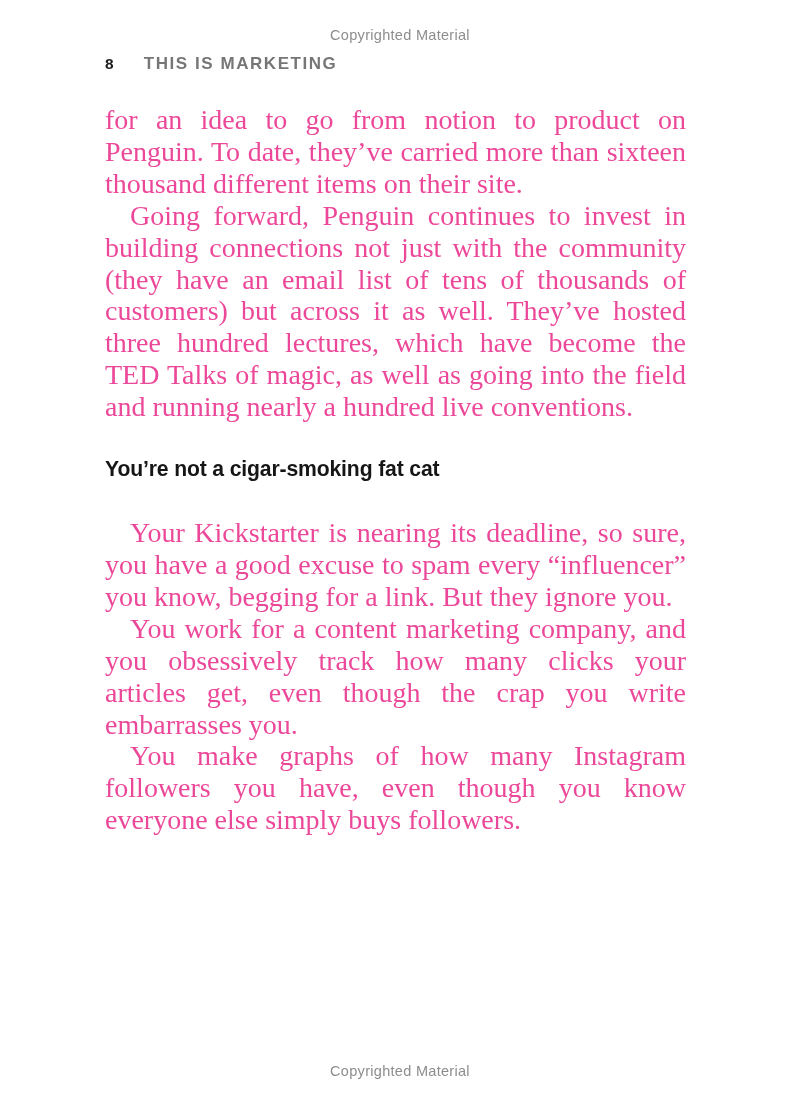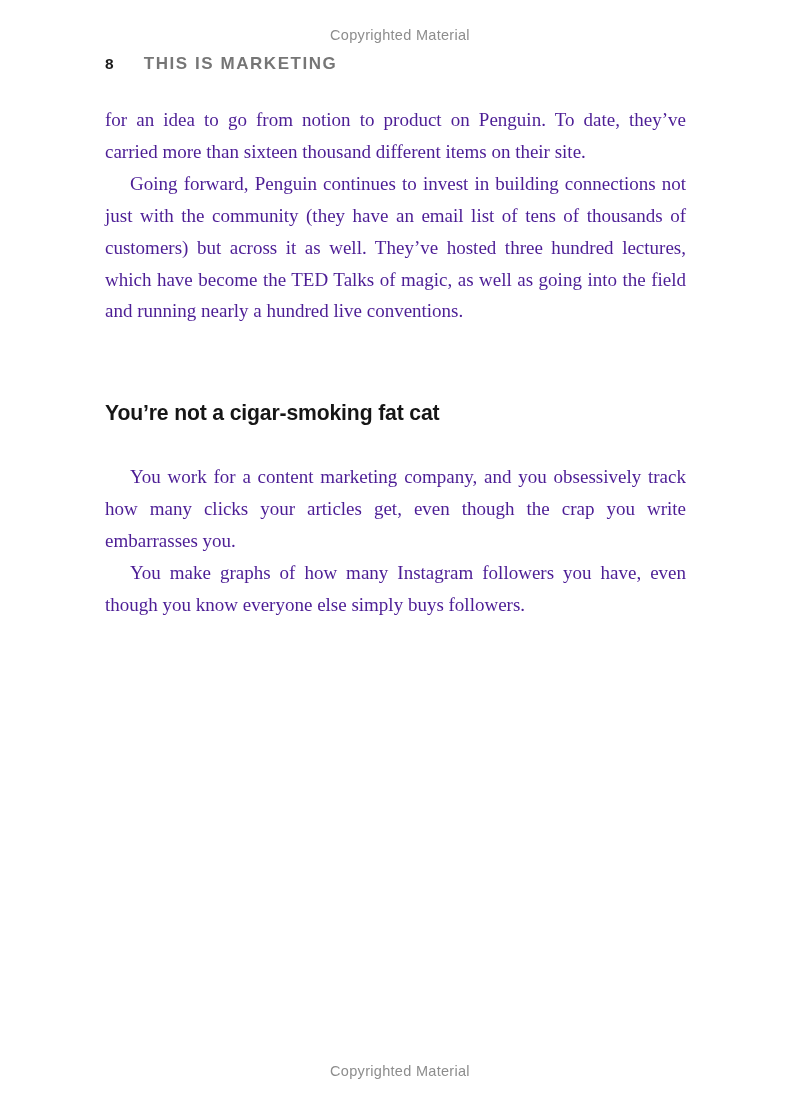--- a/index.html
+++ b/index.html
@@ -70,23 +70,23 @@
   .text-column {
     position: absolute;
     left: 105px;
     top: 104px;
     width: 581px;
   }
 
   p.body-par {
     margin: 0;
     font-family: "Liberation Serif", "DejaVu Serif", serif;
-    font-size: 19px;
+    font-size: 28px;
     line-height: 31.9px;
-    color: #4c1d95;
+    color: #ec4899;
     text-align: justify;
     text-justify: inter-word;
     hyphens: manual;
     -webkit-hyphens: manual;
     text-indent: 25px;
   }
   p.body-par.no-indent { text-indent: 0; }
   p.body-par.last-flush { text-align-last: left; }
 
   
@@ -97,21 +97,21 @@
     font-size: 22.5px;
     font-weight: 700;
     color: #161616;
     letter-spacing: -0.15px;
     line-height: 28px;
     transform: scaleX(0.94);
     transform-origin: left center;
     white-space: nowrap;
   }
   .heading-block {
-    margin-top: 72px;
+    margin-top: 32px;
     margin-bottom: 34px;
   }
 </style>
 </head>
 <body>
 
 <div class="page">
 
   <div class="watermark watermark-top">Copyrighted Material</div>
 
@@ -126,20 +126,21 @@
 
     <p class="body-par last-flush">Going forward, Penguin continues to invest in building connections not just with the community (they have an email list of tens of thousands of customers) but across it as well. They’ve hosted three hundred lectures, which have become the TED Talks of magic, as well as going into the field and running nearly a hundred live conventions.</p>
 
 
     <div class="heading-block">
       <h2 class="section-heading">You’re not a cigar-smoking fat cat</h2>
     </div>
 
 
 
+    <p class="body-par last-flush">Your Kickstarter is nearing its deadline, so sure, you have a good excuse to spam every “influencer” you know, begging for a link. But they ignore you.</p>
 
     <p class="body-par last-flush">You work for a content marketing company, and you obsessively track how many clicks your articles get, even though the crap you write embarrasses you.</p>
 
     <p class="body-par last-flush">You make graphs of how many Instagram followers you have, even though you know everyone else simply buys followers.</p>
 
 
   </div>
 
   <div class="watermark watermark-bottom">Copyrighted Material</div>
 

